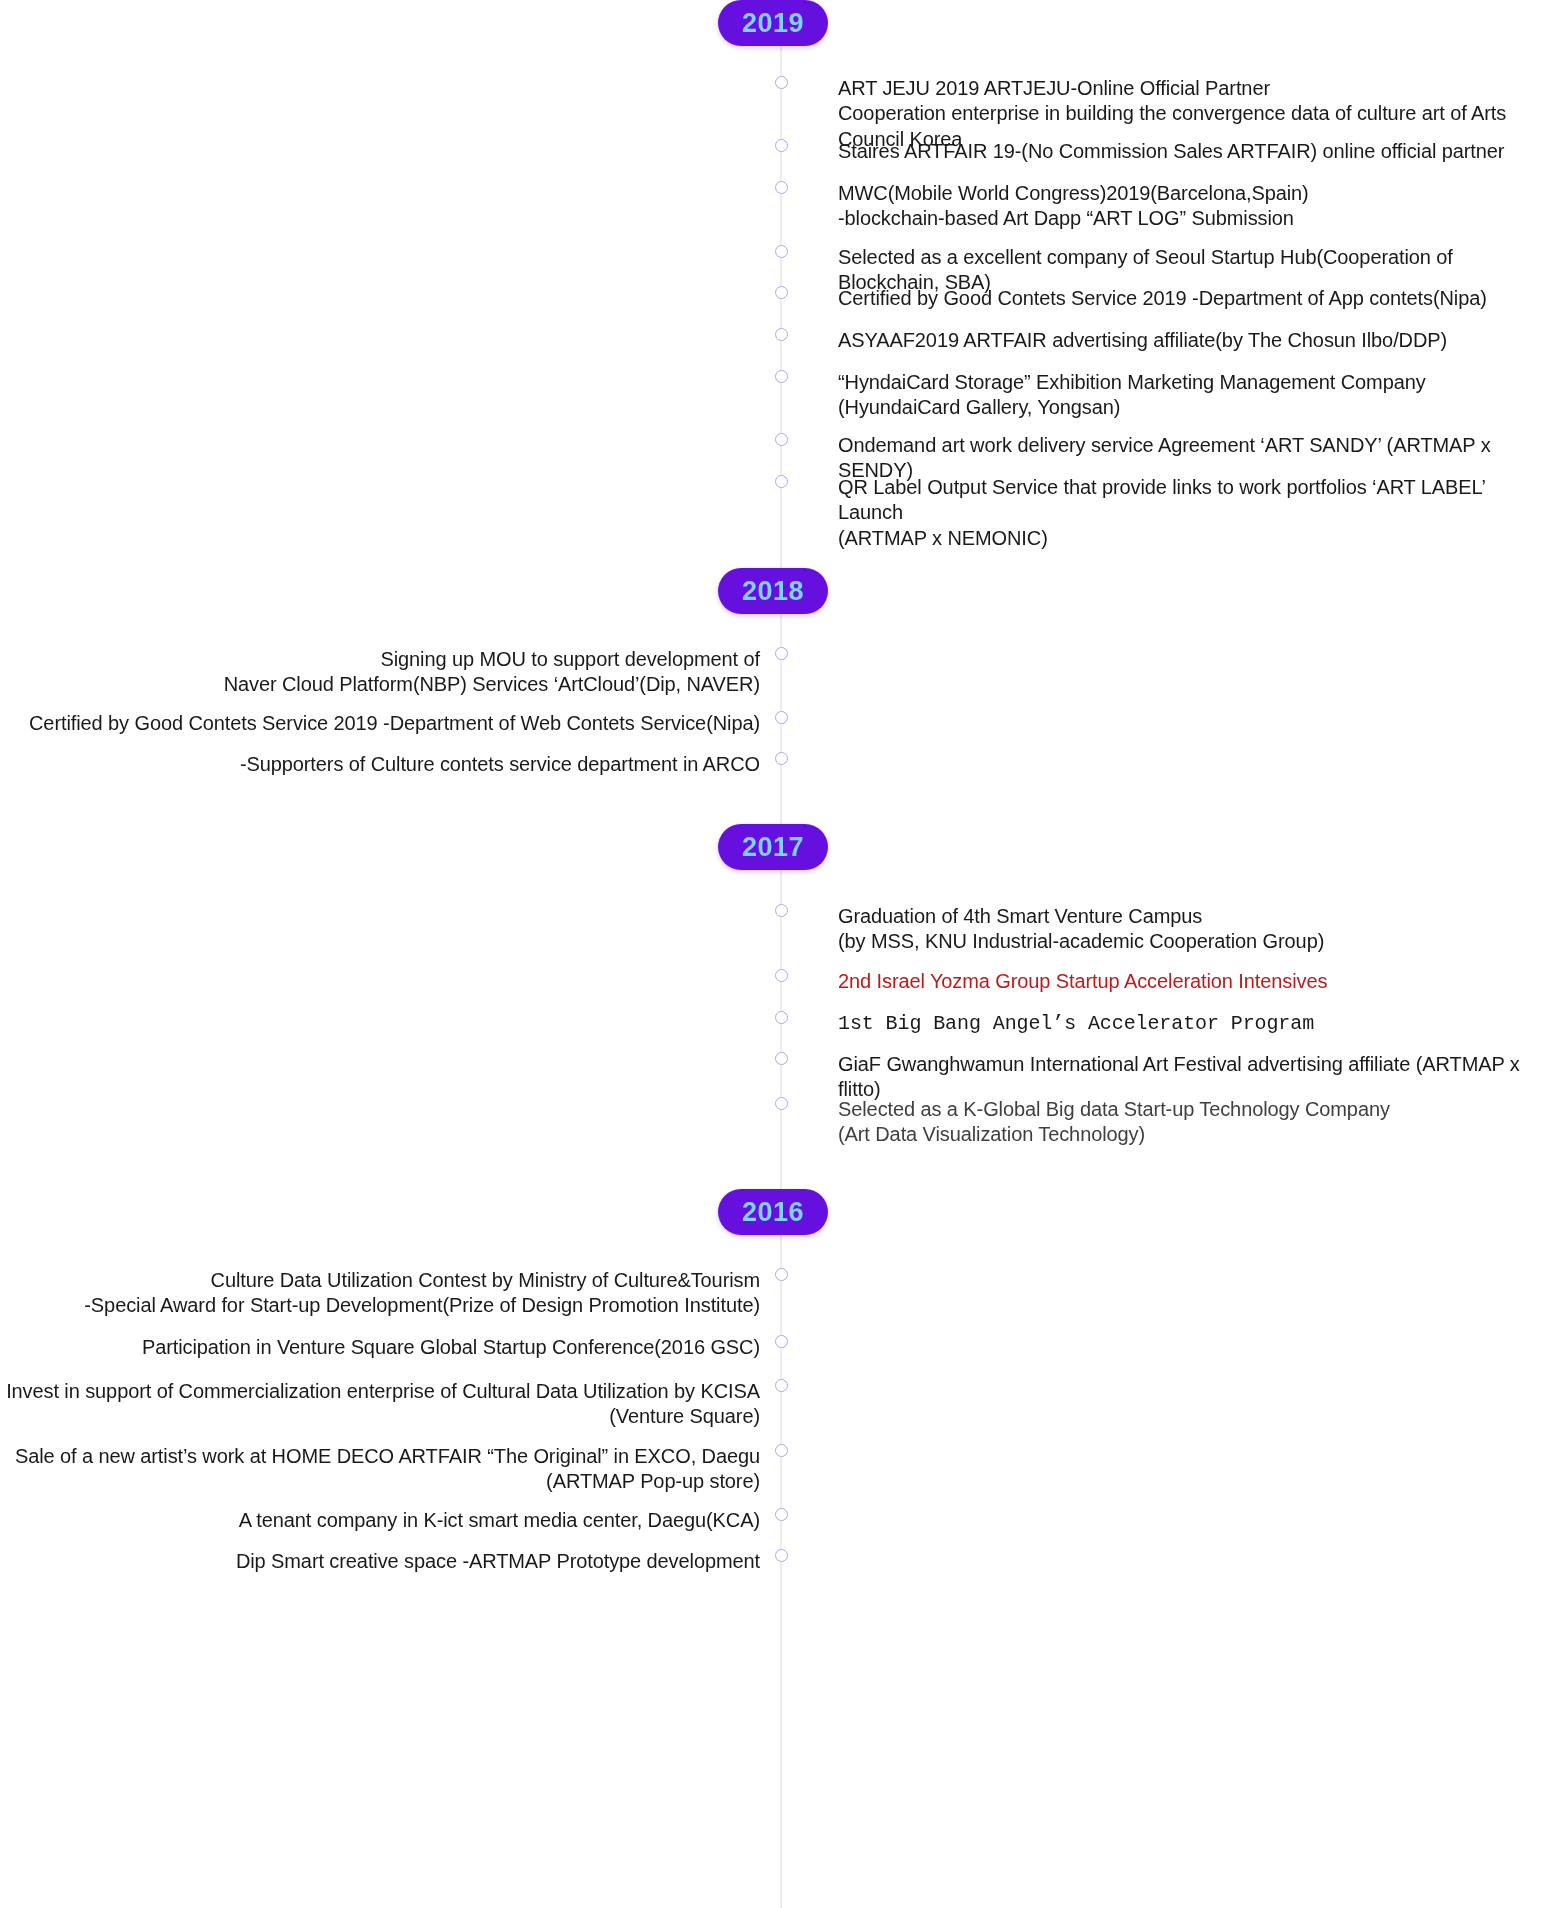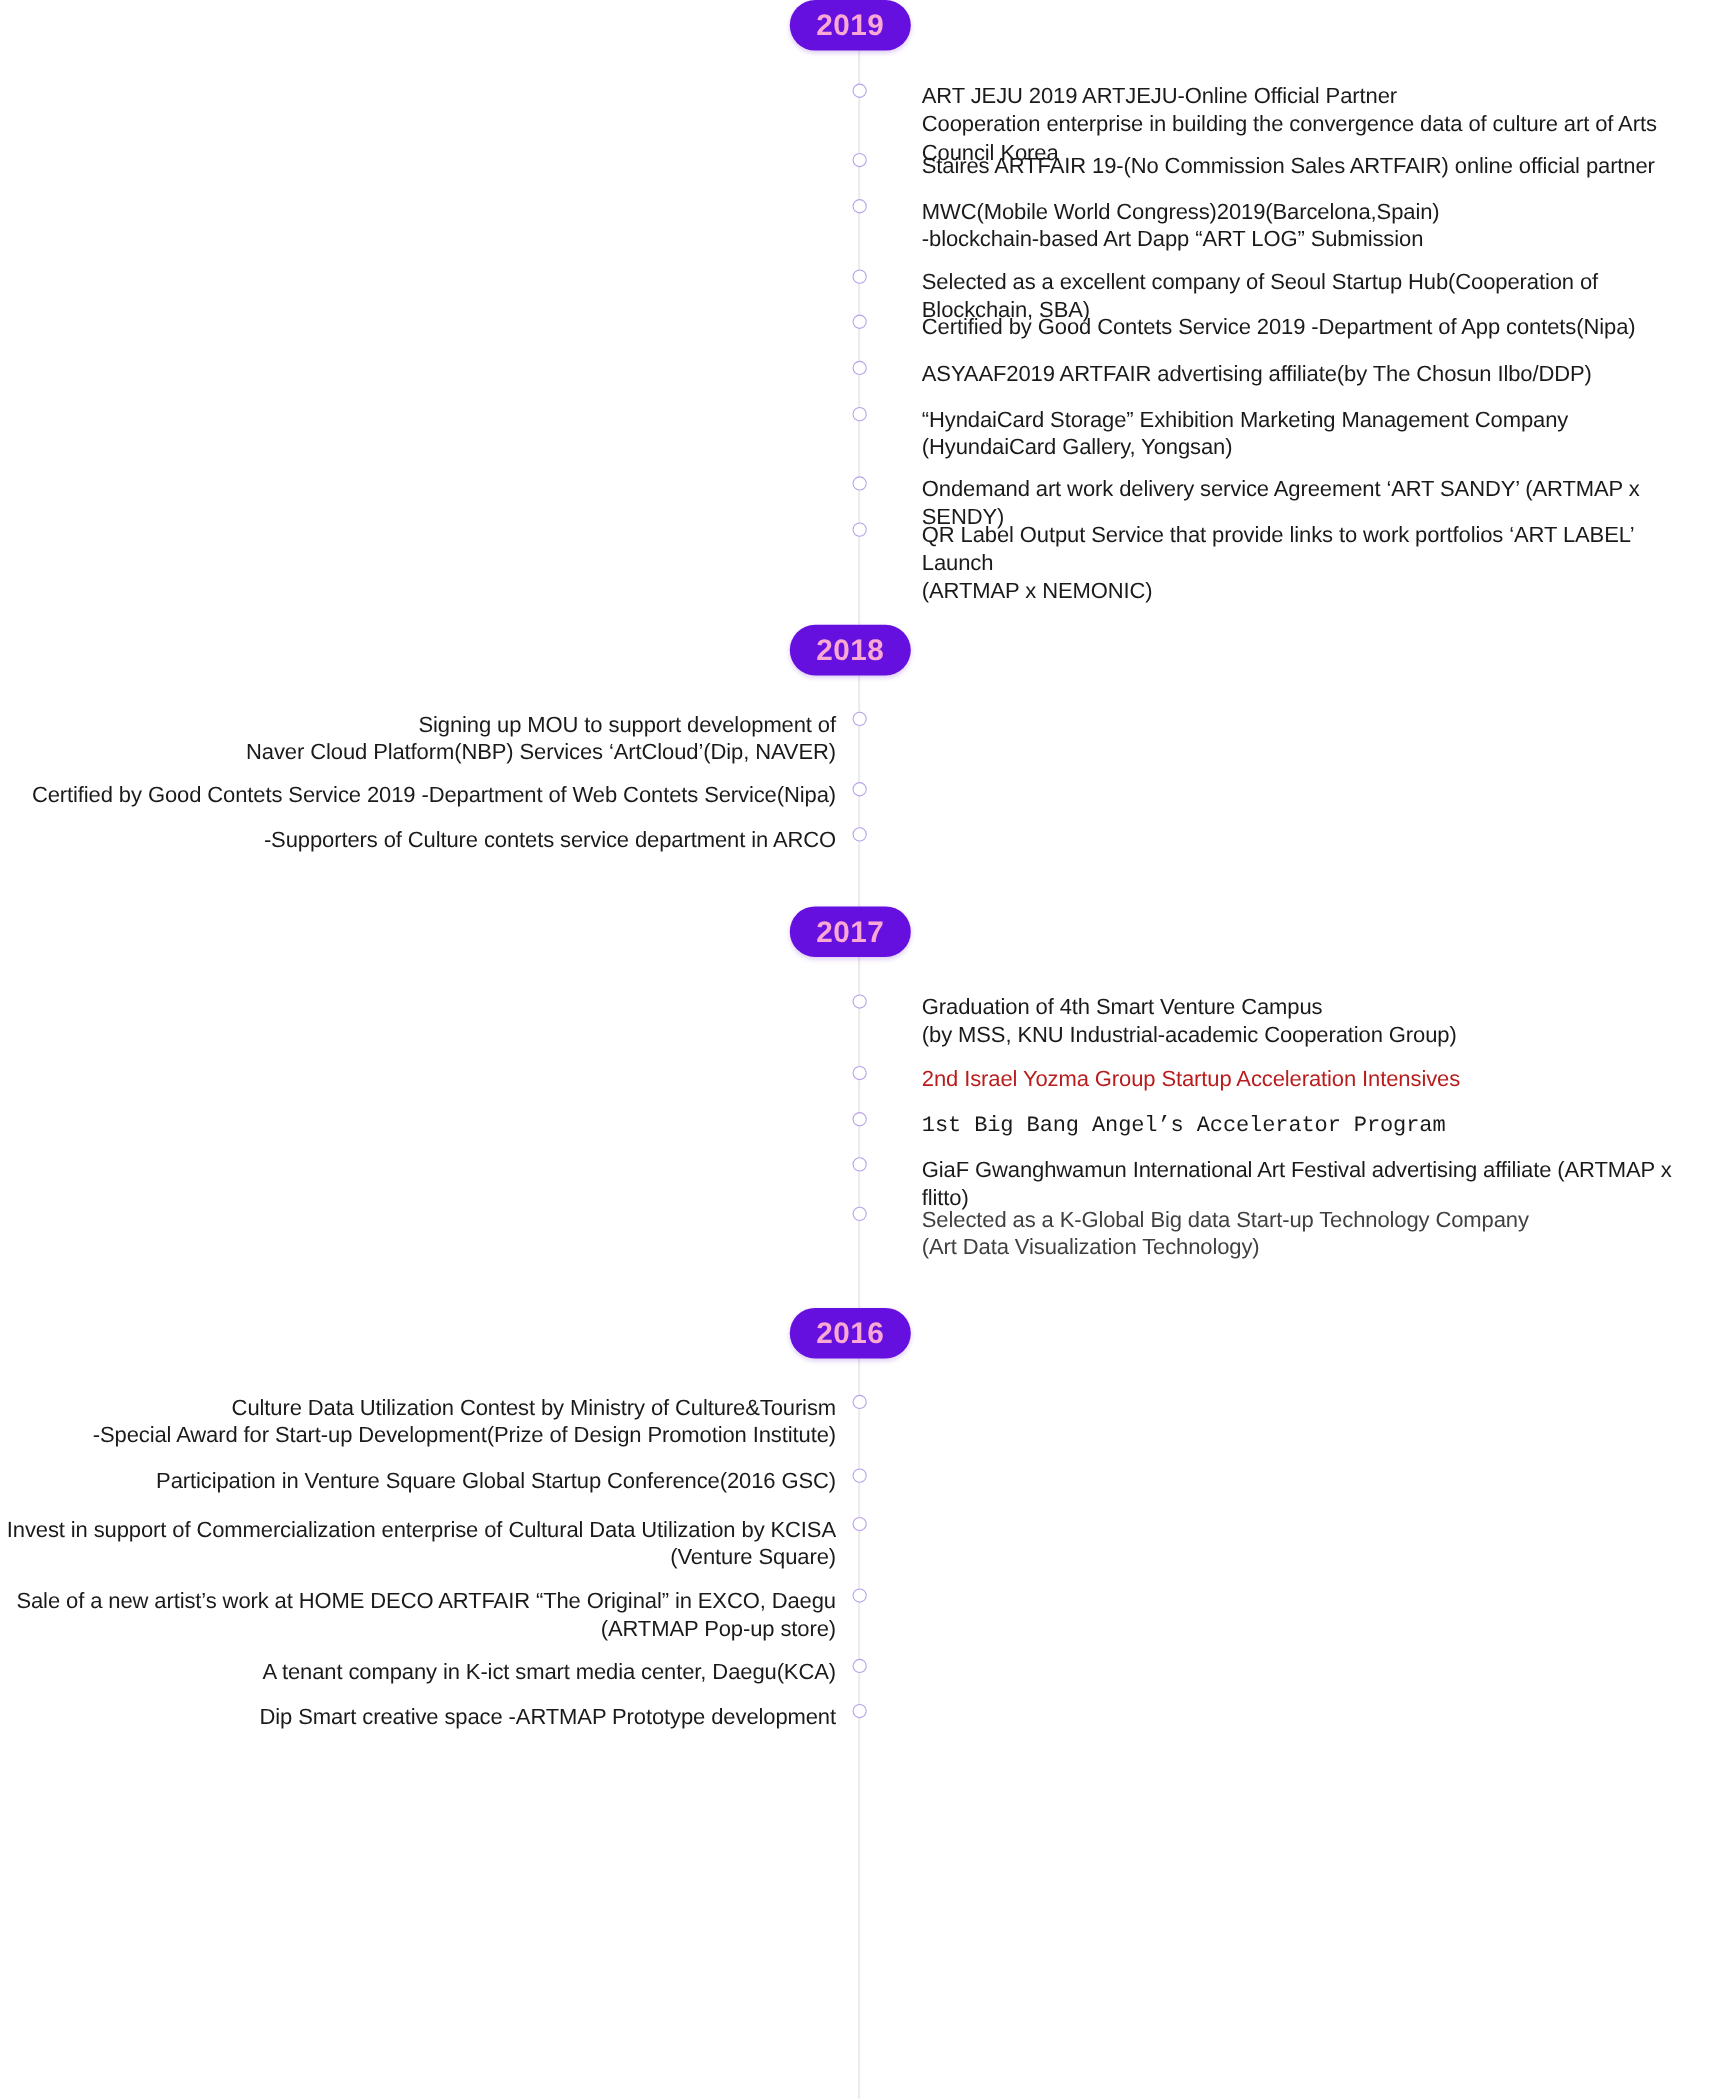--- a/index.html
+++ b/index.html
@@ -31,21 +31,21 @@
   }
 
   
   .year-badge {
     position: absolute;
     left: 718px;
     width: 110px;
     height: 46px;
     border-radius: 23px;
     background: #6610e0;
-    color: #f9a8d4;
+    color: #7dd3fc;
     font-size: 27px;
     font-weight: bold;
     letter-spacing: 0.5px;
     display: flex;
     align-items: center;
     justify-content: center;
     z-index: 4;
     box-shadow: 0 2px 5px rgba(90, 10, 190, 0.22);
     text-align: center;
   }

